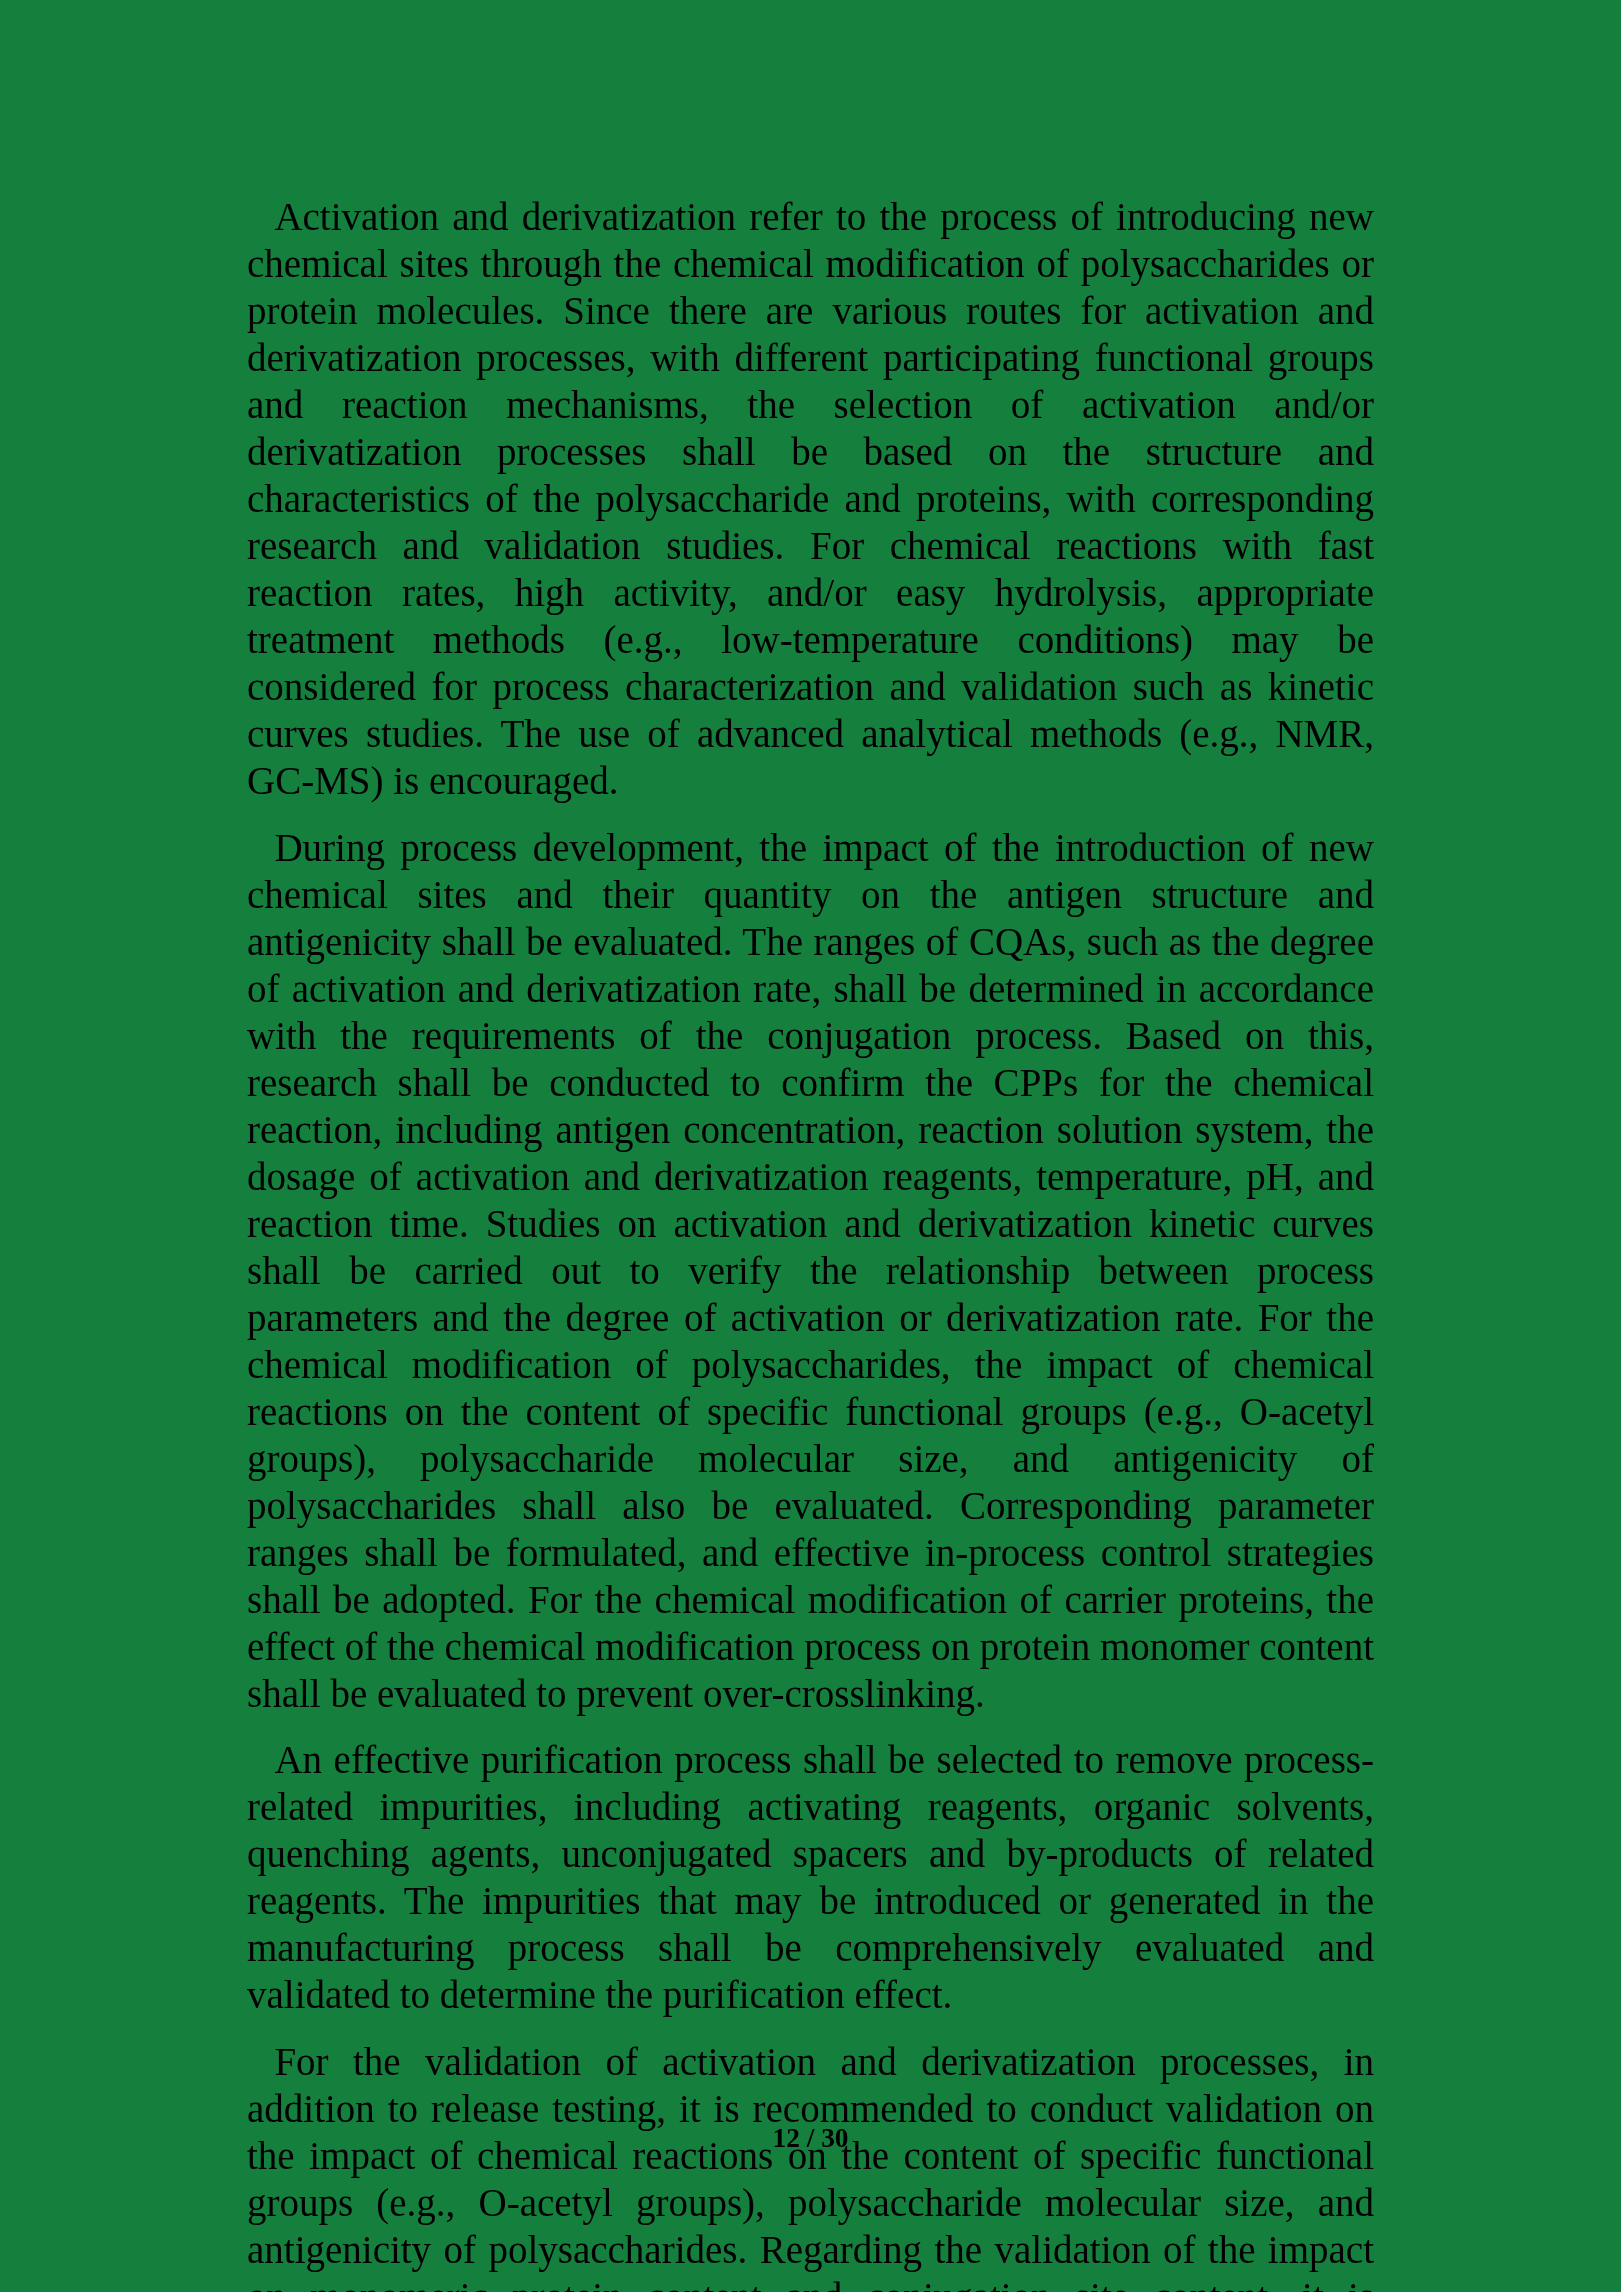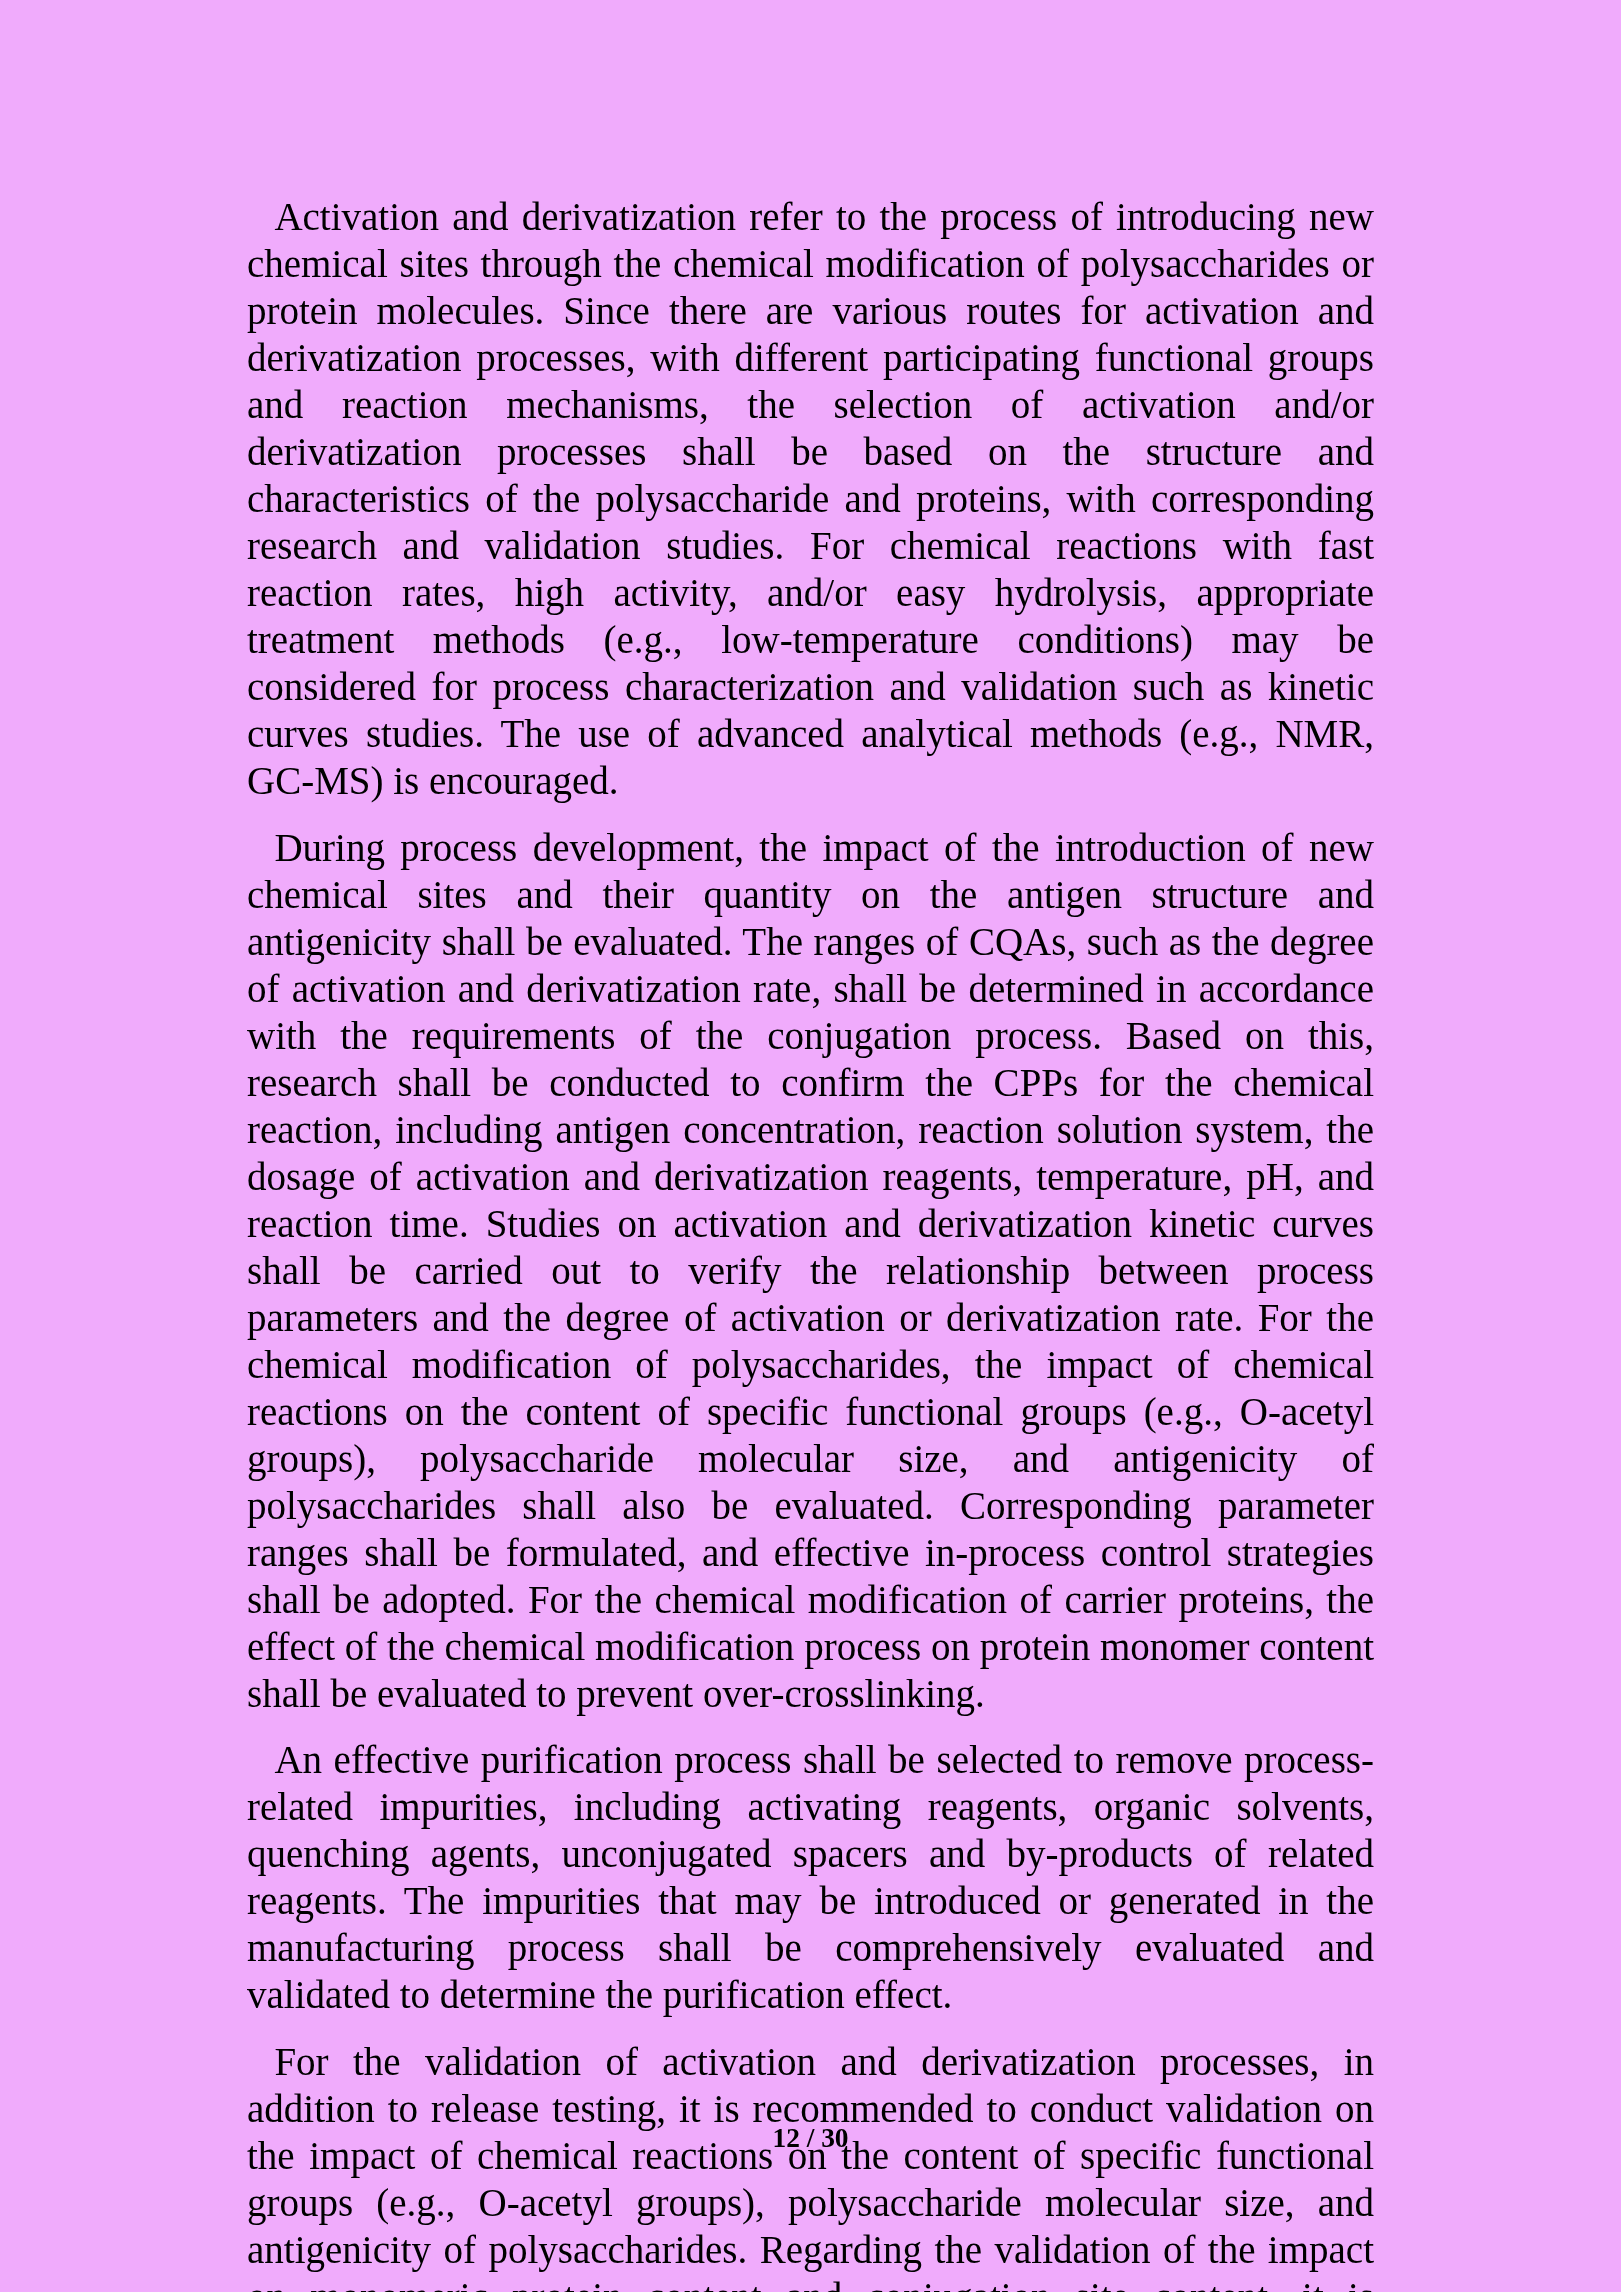--- a/index.html
+++ b/index.html
@@ -4,21 +4,21 @@
 <style>
   html, body {
     margin: 0;
     padding: 0;
     background: #ffffff;
   }
   .page {
     position: relative;
     width: 1621px;
     height: 2293px;
-    background: #f0abfc;
+    background: #15803d;
     color: #000000;
     font-family: "Liberation Serif", serif;
     overflow: hidden;
   }
   .content {
     position: absolute;
     left: 247px;
     top: 193px;
     width: 1127px;
   }

